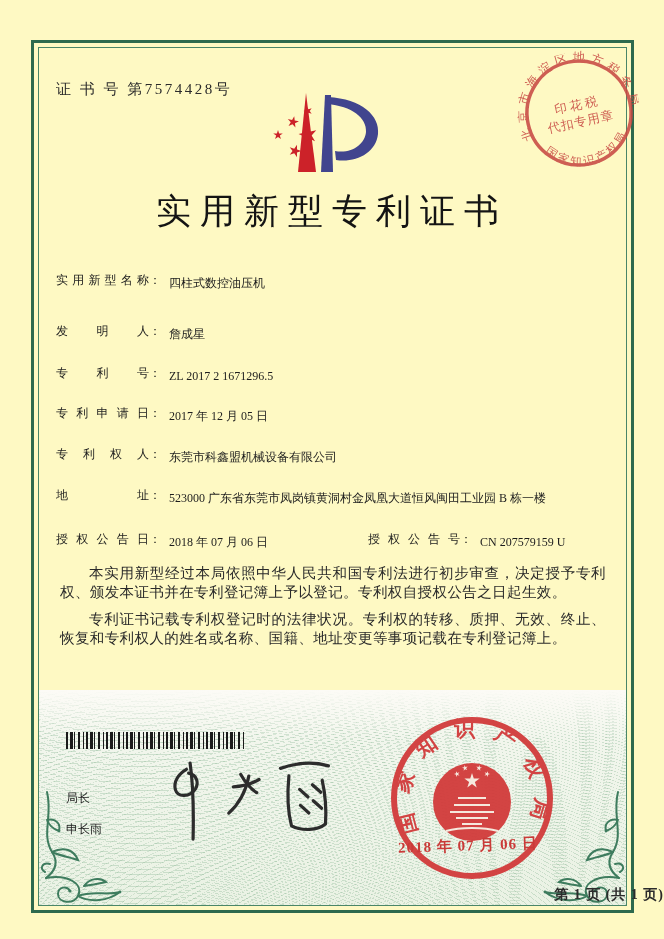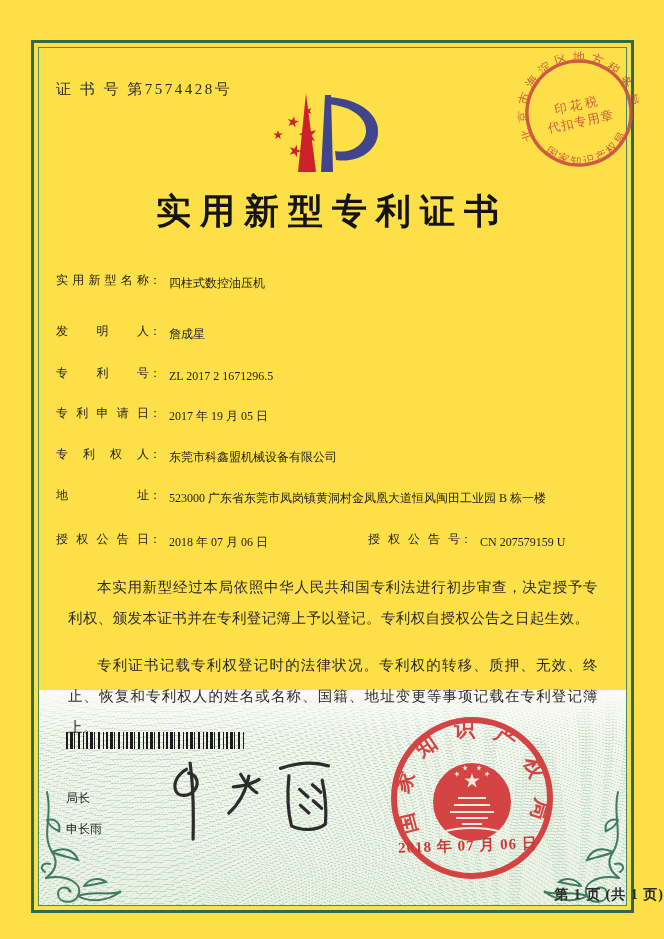--- a/index.html
+++ b/index.html
@@ -1,39 +1,39 @@
 <!DOCTYPE html>
 <html><head>
 <meta charset="utf-8">
 <style>
   html,body{margin:0;padding:0;background:#efeeea;font-family:"Liberation Serif","DejaVu Serif",serif;}
-  .page{position:relative;width:664px;height:939px;margin:0 auto;background:#fde047;overflow:hidden;}
+  .page{position:relative;width:664px;height:939px;margin:0 auto;background:#fef9c3;overflow:hidden;}
   
   .frame-outer{position:absolute;left:31px;top:40px;right:30px;bottom:26px;border:3px solid #2d6a4e;}
   .frame-inner{position:absolute;left:4px;top:4px;right:4px;bottom:4px;border:1px solid #4a8668;}
   
   .guilloche{position:absolute;left:39px;right:38px;top:690px;bottom:34px;
     background:
       repeating-radial-gradient(ellipse 1300px 520px at 18% 135%, rgba(110,165,125,.28) 0 1px, rgba(0,0,0,0) 1px 6px),
       repeating-radial-gradient(ellipse 1500px 640px at 85% 145%, rgba(110,165,125,.22) 0 1px, rgba(0,0,0,0) 1px 7px),
       linear-gradient(#f4f7ef, #eaf2e4);}
   .guilloche-fade{position:absolute;left:0;right:0;top:0;height:48px;
     background:linear-gradient(#fcfbf6, rgba(252,251,246,0));}
   .cert-no{position:absolute;left:56px;top:80px;font-size:15px;letter-spacing:2.5px;color:#2b2b2b;}
   .logo{position:absolute;left:248px;top:82px;}
-  .title{position:absolute;left:0;top:188px;width:100%;text-align:center;font-size:35px;font-weight:700;
+  .title{position:absolute;left:0;top:188px;width:100%;text-align:center;font-size:35px;font-weight:400;
     letter-spacing:9px;color:#141414;}
   .field-row{position:absolute;left:56px;display:flex;align-items:flex-start;font-size:12px;color:#1d1d1d;}
   .field-label{display:inline-block;width:93px;text-align:justify;text-align-last:justify;flex:0 0 93px;}
   .field-colon{margin-right:8px;}
   .field-value{max-width:400px;line-height:23px;}
   .grant-right{left:368px;}
   .grant-right .field-label{width:92px;flex-basis:92px;font-family:Liberation Mono, monospace;}
   .paras{position:absolute;left:52px;top:556px;width:562px;color:#2a2a2a;}
-  .paras p{margin:16px;font-size:14.5px;line-height:31px;text-indent:2em;text-align:justify;letter-spacing:.4px;}
+  .paras p{margin:8px;font-size:14.5px;line-height:19px;text-indent:2em;text-align:justify;letter-spacing:.4px;}
   .barcode{position:absolute;left:66px;top:732px;width:180px;height:17px;
     background:repeating-linear-gradient(90deg,#1b1b1b 0 2px,rgba(0,0,0,0) 2px 4px,#1b1b1b 4px 7px,
     rgba(0,0,0,0) 7px 8px,#1b1b1b 8px 9px,rgba(0,0,0,0) 9px 12px,#1b1b1b 12px 14px,rgba(0,0,0,0) 14px 17px,
     #1b1b1b 17px 18px,rgba(0,0,0,0) 18px 20px);}
   .signer{position:absolute;left:66px;top:783px;font-size:12px;color:#232323;line-height:31px;}
   .signature{position:absolute;left:150px;top:748px;}
   .seal{position:absolute;left:386px;top:712px;opacity:.95;}
   .seal-date{position:absolute;left:398px;top:836px;width:160px;font-size:15px;color:#ca3a38;
     letter-spacing:1px;transform:rotate(-2deg);font-weight:600;}
   .tax-stamp{position:absolute;left:518px;top:52px;opacity:.88;transform:rotate(-12deg);}
@@ -136,21 +136,21 @@
       <span class="field-value">詹成星</span>
   </div>
   <div class="field-row" style="top:365px">
     <span class="field-label">专利号</span>
       <span class="field-colon">：</span>
       <span class="field-value">ZL 2017 2 1671296.5</span>
   </div>
   <div class="field-row" style="top:405px">
     <span class="field-label">专利申请日</span>
       <span class="field-colon">：</span>
-      <span class="field-value">2017 年 19 月 05 日</span>
+      <span class="field-value">2017 年 12 月 05 日</span>
   </div>
   <div class="field-row" style="top:446px">
     <span class="field-label">专利权人</span>
       <span class="field-colon">：</span>
       <span class="field-value">东莞市科鑫盟机械设备有限公司</span>
   </div>
   <div class="field-row" style="top:487px">
     <span class="field-label">地址</span>
       <span class="field-colon">：</span>
       <span class="field-value">523000 广东省东莞市凤岗镇黄洞村金凤凰大道恒风闽田工业园 B 栋一楼</span>

